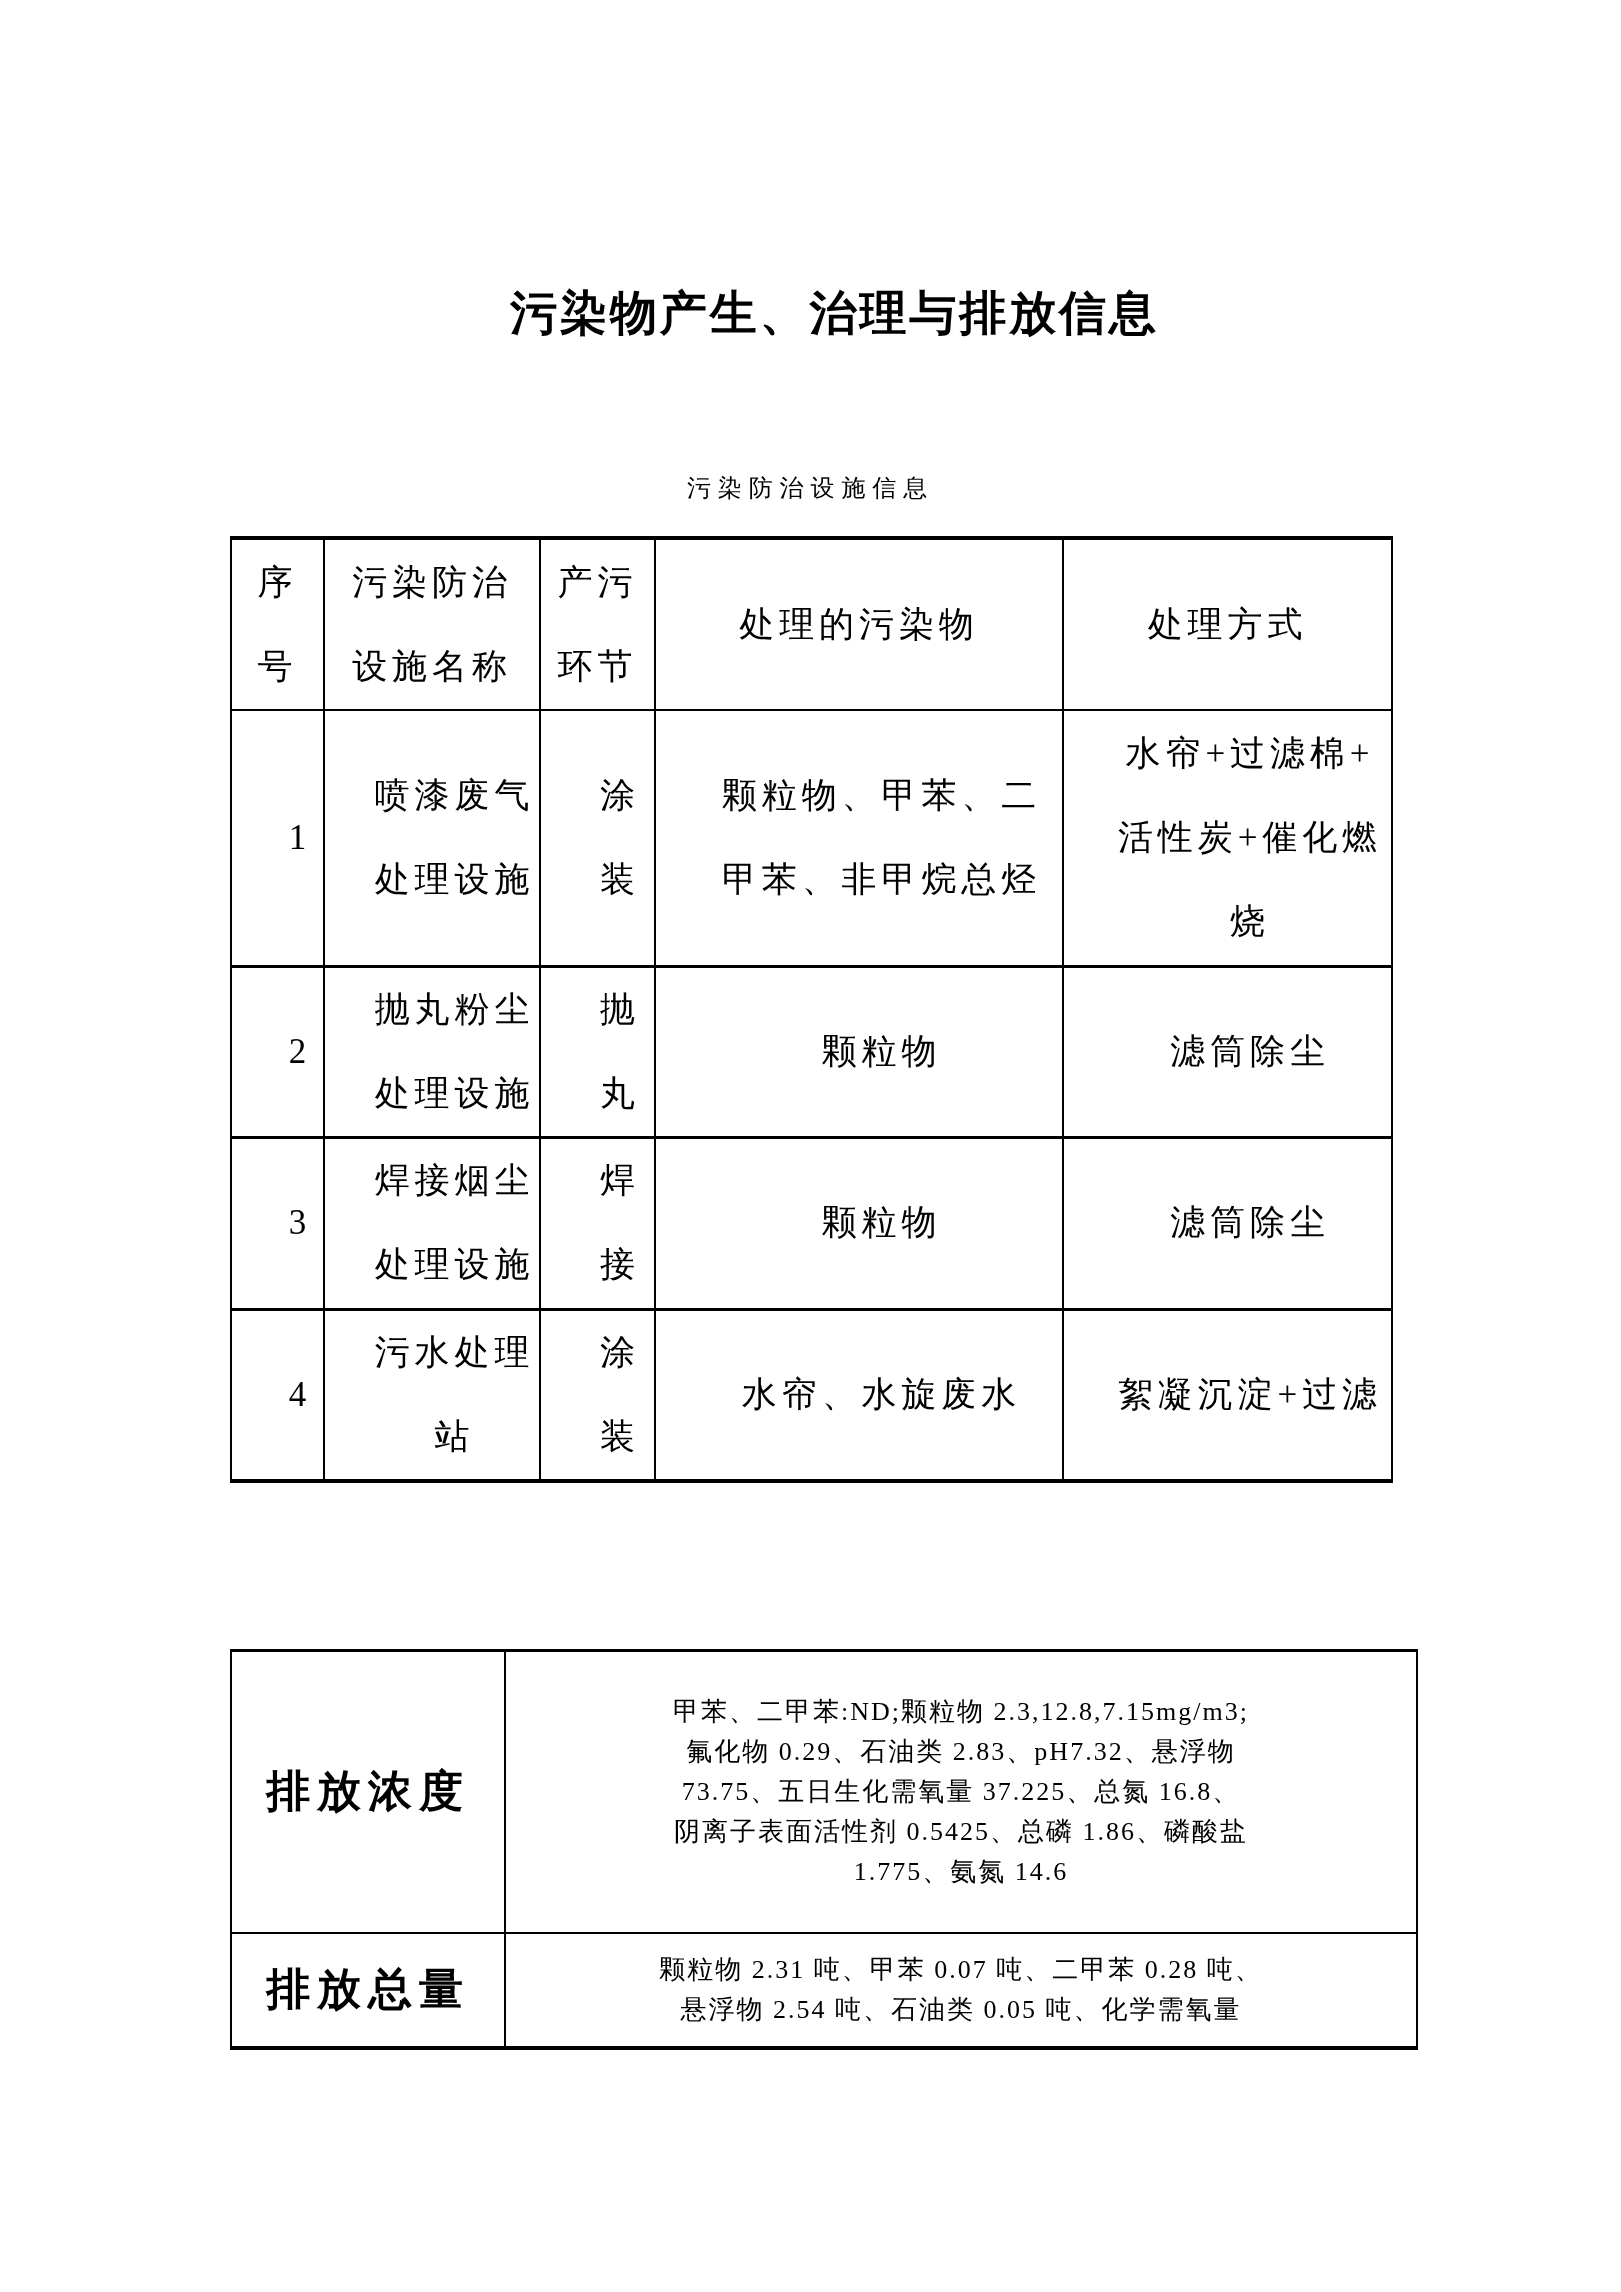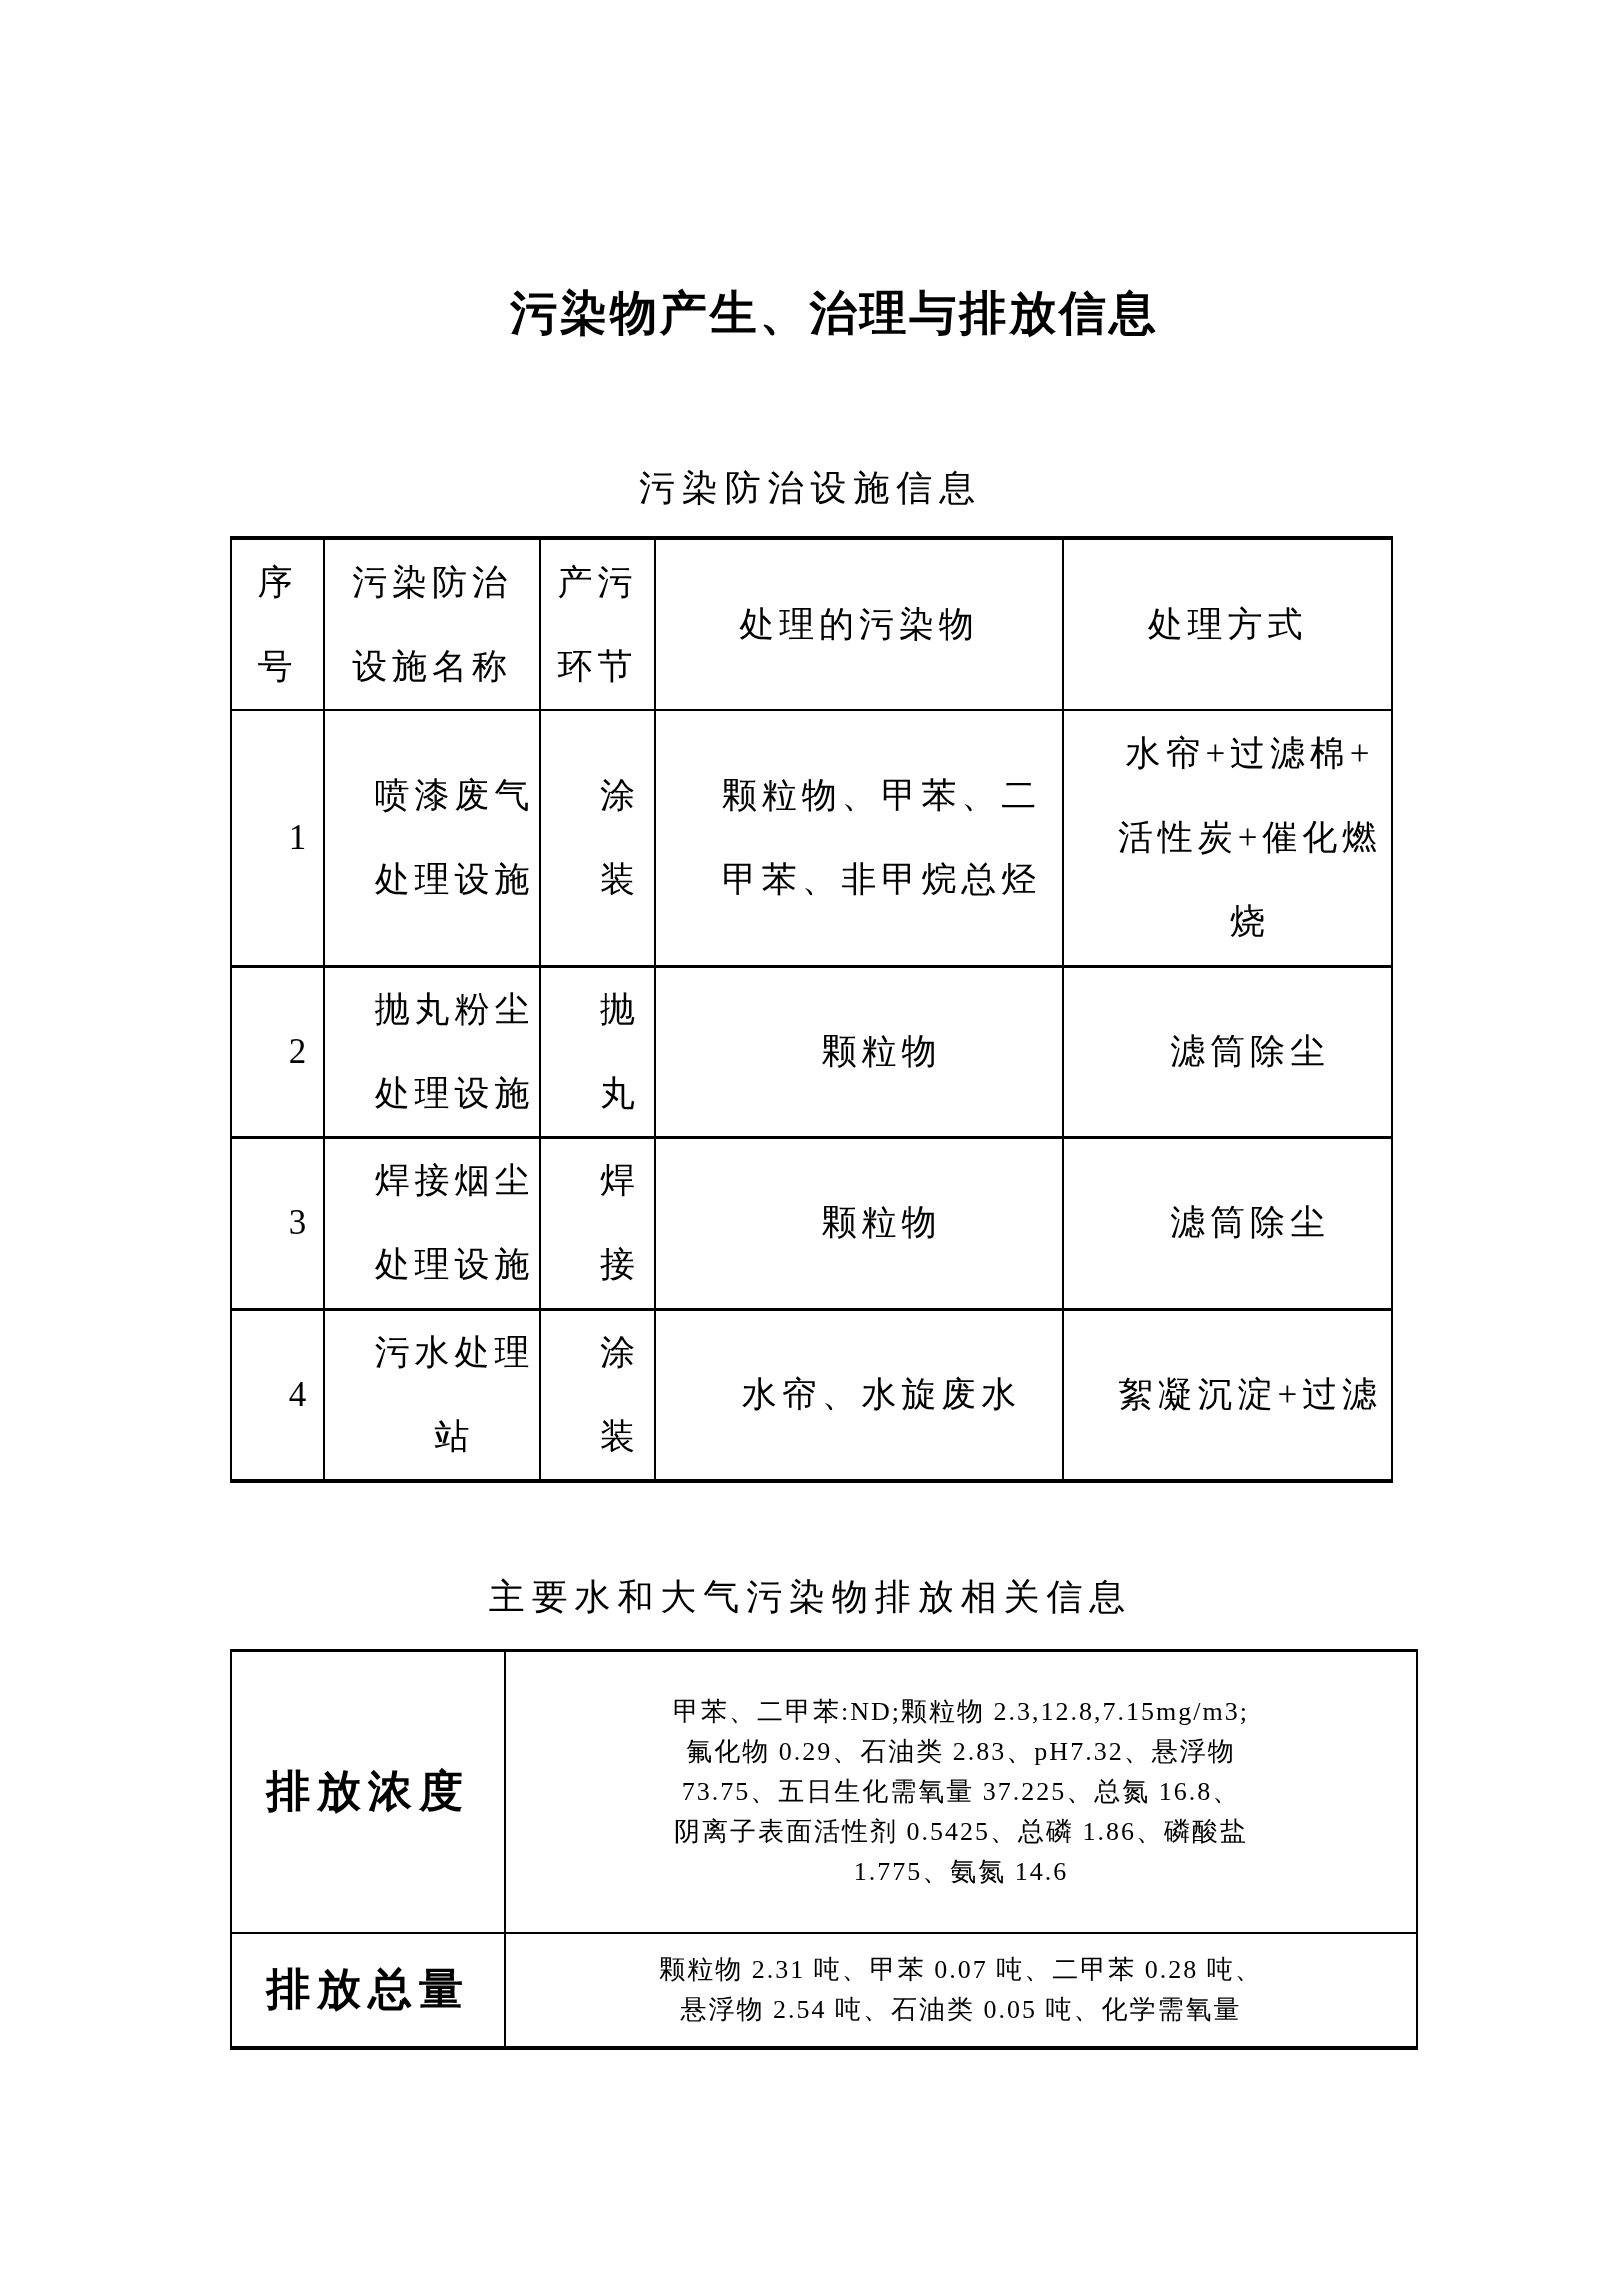--- a/index.html
+++ b/index.html
@@ -27,21 +27,21 @@
     letter-spacing: 2.9px;
     line-height: 63px;
     white-space: pre-line;
     padding-left: 24px;
   }
   .section-subtitle {
     position: absolute;
     left: 0;
     width: 1621px;
     text-align: center;
-    font-size: 36px;
+    font-size: 24px;
     font-weight: normal;
     letter-spacing: 6.9px;
     line-height: 51px;
     white-space: pre-line;
   }
   .subtitle-1 { top: 463px; }
   .subtitle-2 { top: 1572px; }
 
   table {
     border-collapse: collapse;
@@ -162,21 +162,20 @@
         <td>4</td>
         <td>污水处理
 站</td>
         <td>涂装</td>
         <td>水帘、水旋废水</td>
         <td>絮凝沉淀+过滤</td>
       </tr>
     </tbody>
   </table>
 
-  <div class="section-subtitle subtitle-2">主要水和大气污染物排放相关信息</div>
 
   <table class="t2">
     <colgroup>
       <col style="width:274px">
       <col style="width:912px">
     </colgroup>
     <tbody>
       <tr class="erow-1">
         <td class="e-label">排放浓度</td>
         <td class="e-content">甲苯、二甲苯:ND;颗粒物 2.3,12.8,7.15mg/m3;

